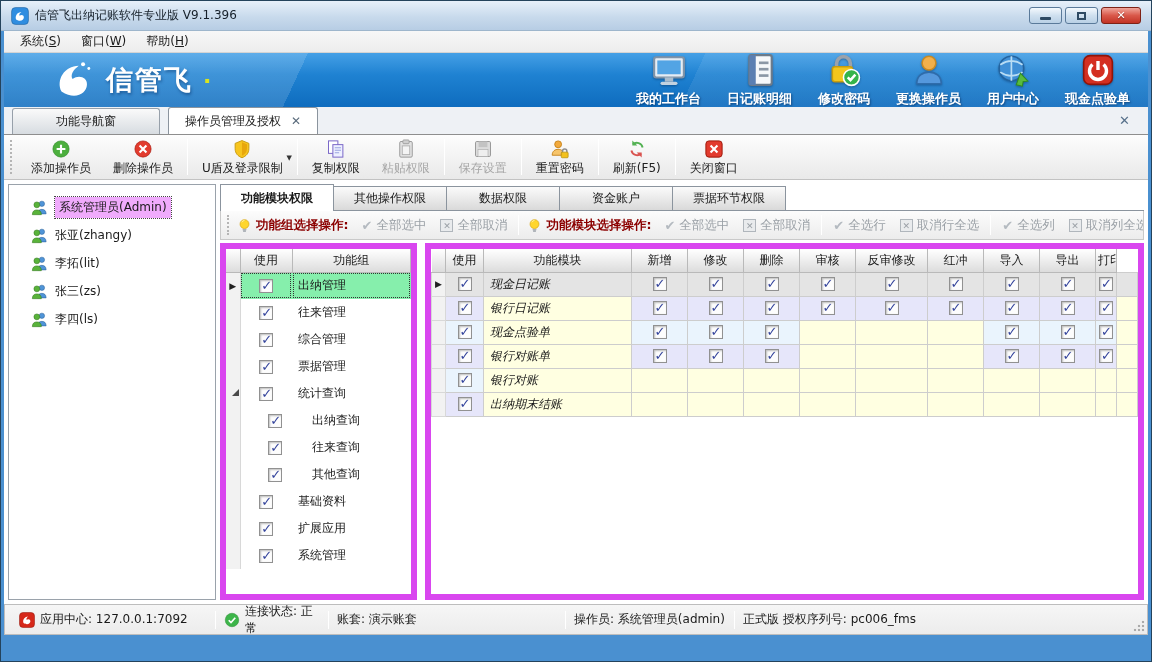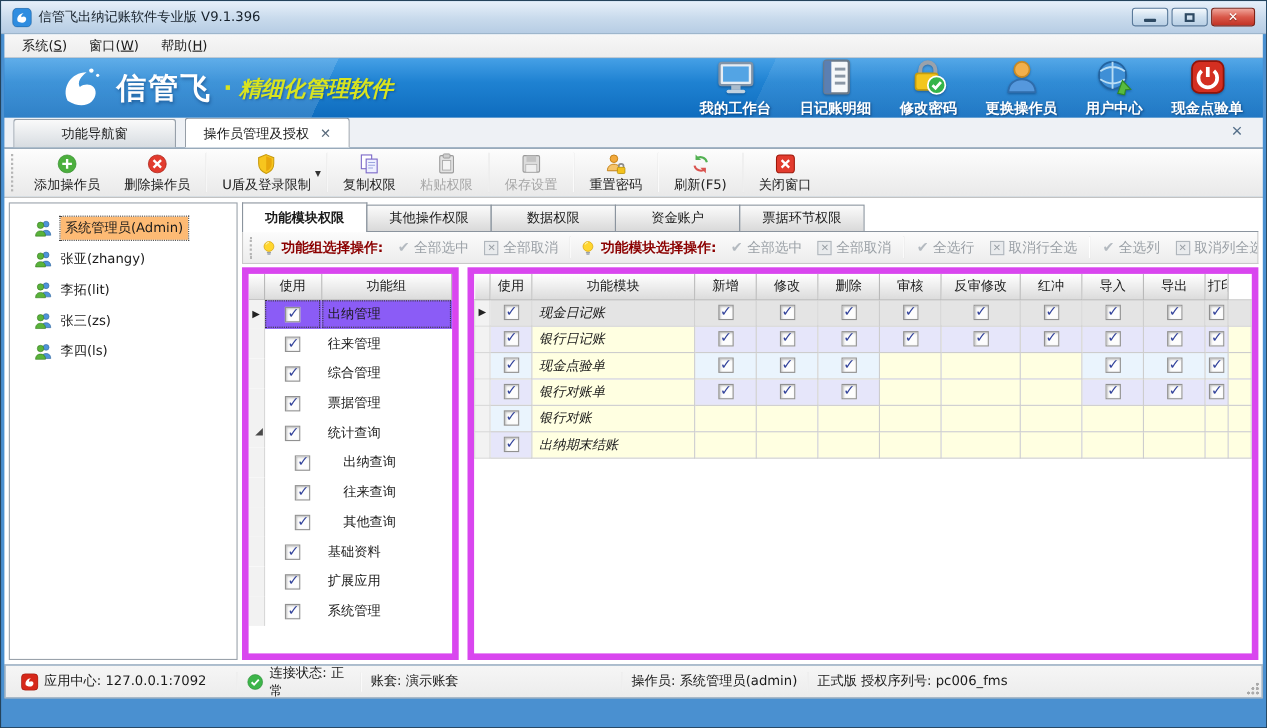--- a/index.html
+++ b/index.html
@@ -74,21 +74,21 @@
   .tb-dd { position:absolute; right:1px; top:17px; font-size:7px; color:#333; }
   .tb-sep { width:1px; height:36px; background:#c6c6c6; border-right:1px solid #fff; margin:0 3px; }
 
   
   .content { height:424px; background:#fff; display:flex; padding:4px; gap:4px; }
   .tree-panel { width:208px; border:1px solid #9aa2ab; background:#fff; padding-top:8px; overflow:hidden; }
   .tree-item { display:flex; align-items:center; height:28px; padding-left:22px; cursor:pointer; }
   .tree-item .ti-ico { width:17px; height:17px; margin-right:7px; flex:0 0 auto; }
   .tree-item .ti-ico svg { width:17px; height:17px; }
   .tree-item .ti-label { white-space:nowrap; }
-  .tree-item.selected .ti-label { outline:1px dotted #444; background:#fdba74; padding:2px 4px; }
+  .tree-item.selected .ti-label { outline:1px dotted #444; background:#f0abfc; padding:2px 4px; }
 
   .right-panel { flex:1; display:flex; flex-direction:column; min-width:0; }
 
   
   .perm-tabs { height:27px; display:flex; align-items:flex-end; }
   .perm-tab { min-width:114px; height:25px; display:flex; align-items:center; justify-content:center;
               border:1px solid #8b949e; border-bottom:1px solid #8b949e; margin-right:-1px;
               background:linear-gradient(#fbfbfb,#d9d9d9); cursor:pointer; padding:0 10px; white-space:nowrap; }
   .perm-tab.active { background:#fff; height:27px; border-bottom:none; font-weight:bold; }
   .perm-tabs .tab-filler { flex:1; border-bottom:1px solid #8b949e; height:27px; }
@@ -113,21 +113,21 @@
   .grid-box.right { flex:1; }
   table { border-collapse:collapse; width:100%; table-layout:fixed; }
   th { height:23px; background:linear-gradient(#ffffff,#dcdcdc); border:1px solid #b9b9b9; border-top:none;
        font-weight:normal; font-size:12px; padding:0 2px; overflow:hidden; white-space:nowrap; }
   th:first-child { border-left:none; }
   td { height:24px; font-size:12px; overflow:hidden; white-space:nowrap; }
 
   
   #groupTable td { height:27px; }
   #groupTable .ind { text-align:center; color:#222; font-size:9px; background:#f2f2f2; border-right:1px solid #d8d8d8; position:relative; }
-  #groupTable tr.sel-row td.body { outline:1px dotted #333; outline-offset:-2px; background:#8b5cf6; }
+  #groupTable tr.sel-row td.body { outline:1px dotted #333; outline-offset:-2px; background:#86efac; }
   #groupTable .cbcell { text-align:center; }
   #groupTable .lbl { padding-left:6px; }
   .expander { position:absolute; right:1px; top:9px; width:0; height:0;
               border-bottom:7px solid #4a4a4a; border-left:7px solid transparent; }
 
   
   #moduleTable td { border:1px solid #cdcdcd; text-align:center; }
   #moduleTable td.name { text-align:left; padding-left:6px;font-style:italic; }
   #moduleTable td.ind { background:#f2f2f2; font-size:9px; color:#222; border-color:#d8d8d8; }
   td.yel { background:#ffffe1; }
@@ -193,21 +193,20 @@
       <div class="brand">
         <span class="brand-logo" id="brandLogo">
             <svg viewBox="0 0 32 32">
               <path d="M8 24C4 16 10 6 20 6c-4 3-6 6.5-4.3 9.3 4.3-3 10.3-1.3 10 4-.3 6-8 11-17.7 4.7z" fill="#fff"></path>
               <circle cx="23" cy="5" r="1.4" fill="#fff"></circle>
               <circle cx="27" cy="8" r="1" fill="#fff"></circle>
             </svg>
           </span>
         <span class="brand-name">信管飞</span>
         <span class="brand-dot">·</span>
-        <span class="brand-tag">精细化管理软件</span>
       </div>
       <div class="banner-actions" id="bannerActions">
           <div class="banner-action">
             <span class="ba-ico"><svg viewBox="0 0 32 32">
                 <rect x="2" y="4" width="28" height="19" rx="2" fill="#e6edf4" stroke="#7f93a8" stroke-width="2"></rect>
                 <rect x="5" y="7" width="22" height="13" fill="#53a4e4"></rect>
                 <rect x="12" y="23" width="8" height="4" fill="#a9bccd"></rect>
                 <rect x="8" y="27" width="16" height="3" rx="1.5" fill="#c2d2e0"></rect>
               </svg></span>
             <div class="ba-label">我的工作台</div>

